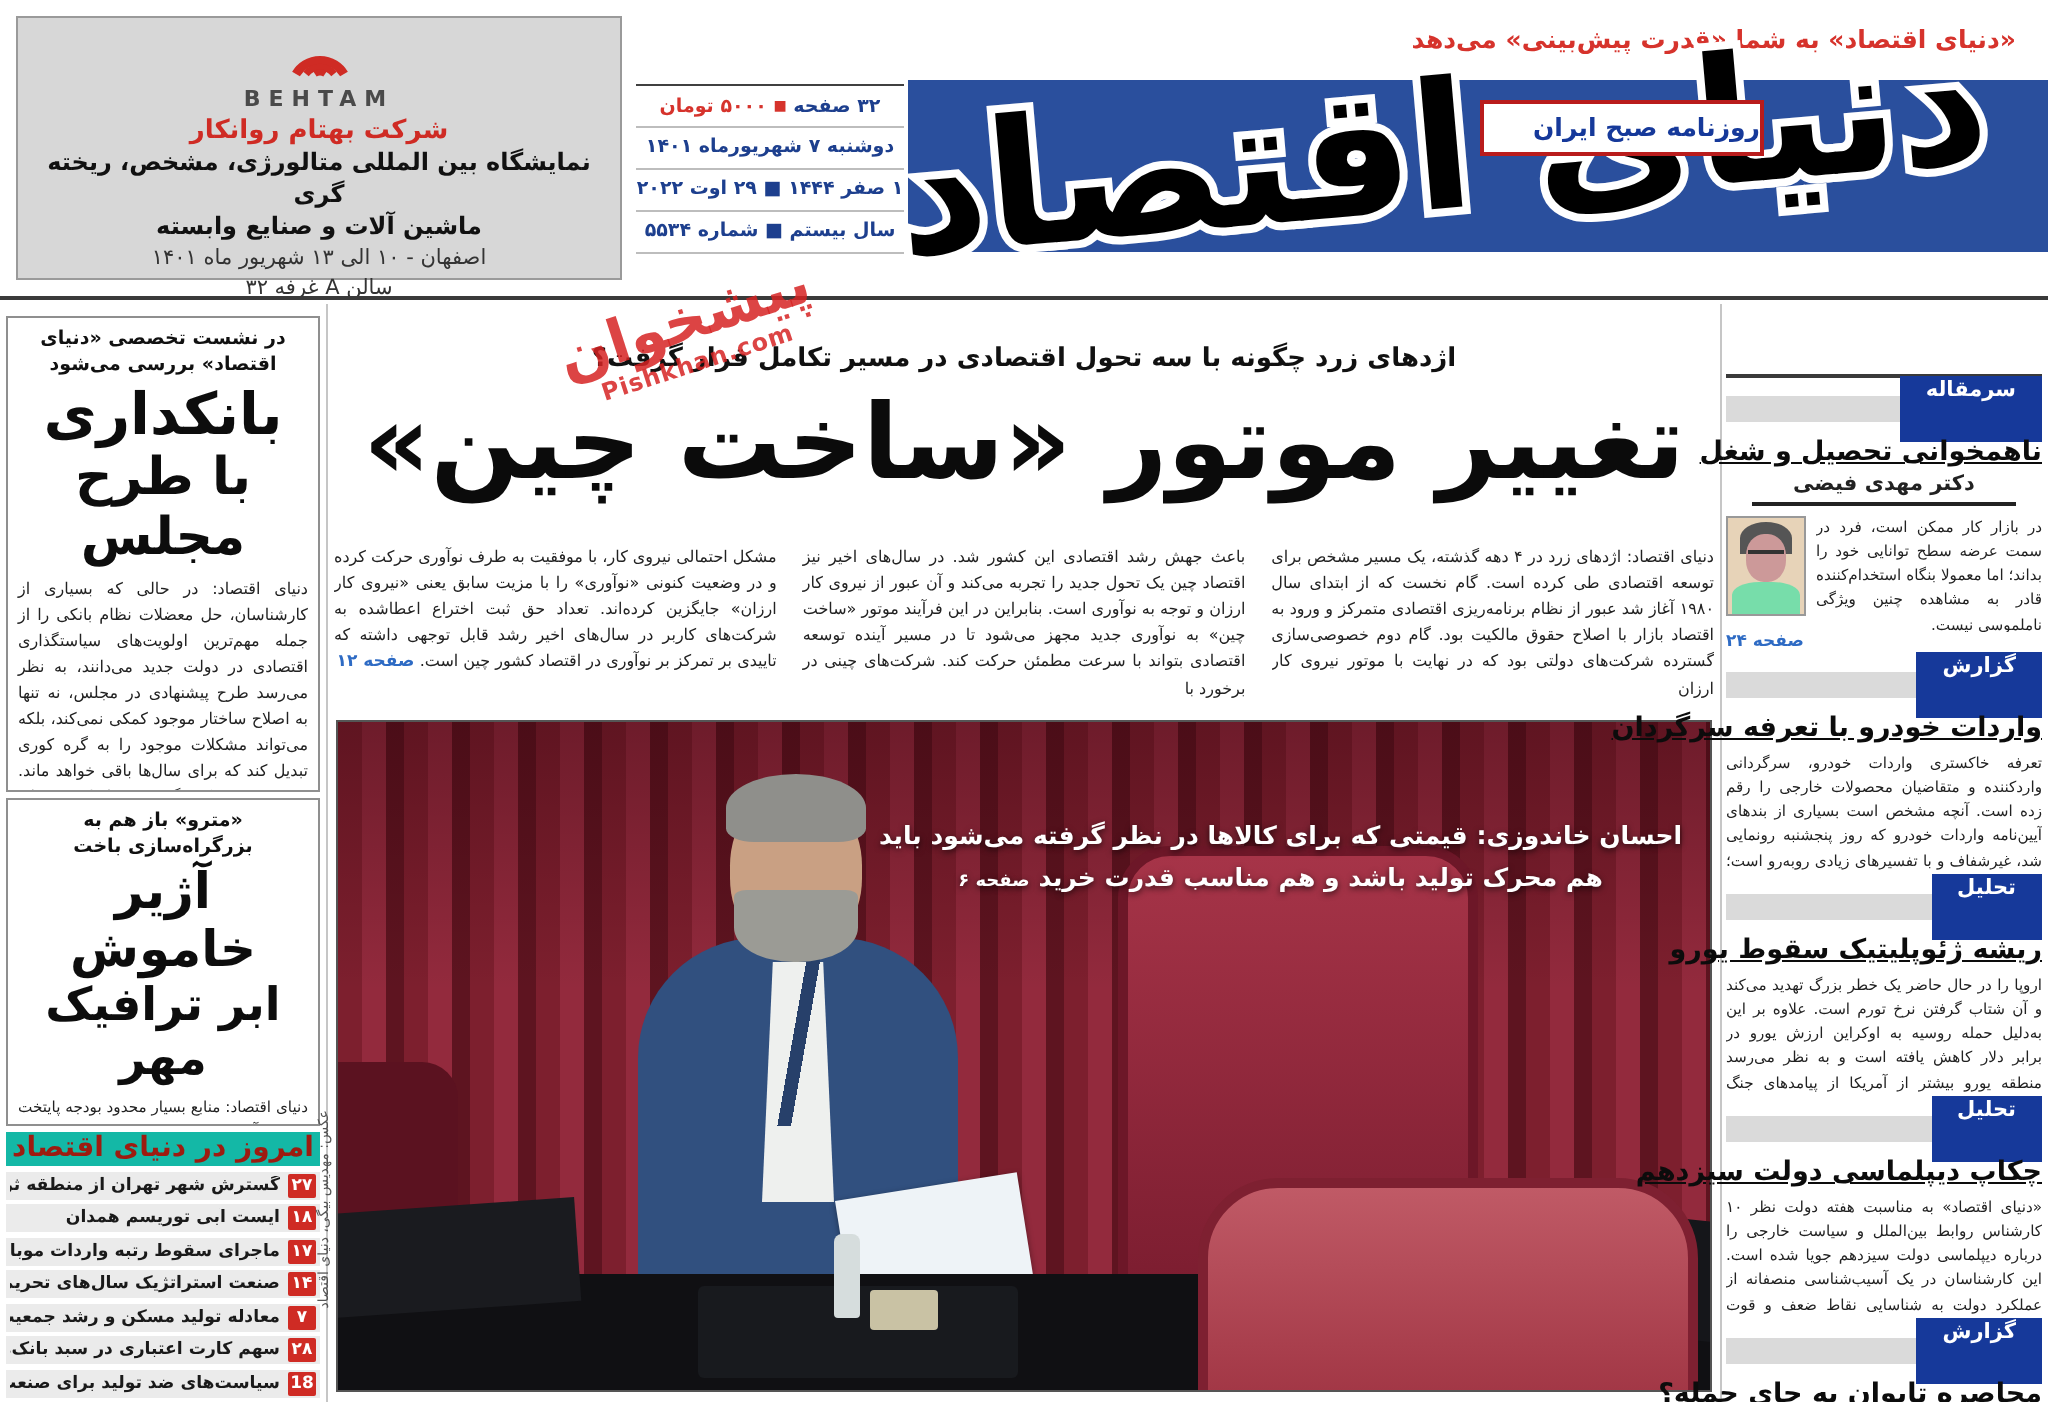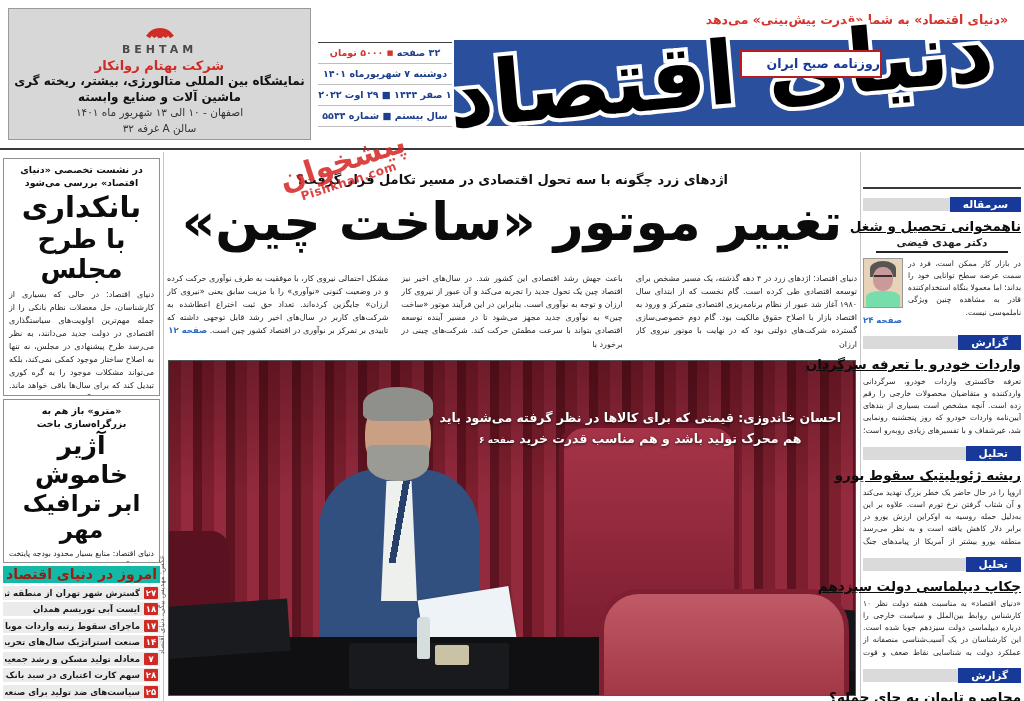--- a/index.html
+++ b/index.html
@@ -86,21 +86,21 @@
                text-shadow:0 2px 4px rgba(0,0,0,.65);}
   #photo-sub{position:absolute;right:14px;top:46px;color:#fff;font-size:12.5px;font-weight:bold;
              text-align:center;line-height:1.7;text-shadow:0 1px 3px rgba(0,0,0,.7);}
   #photo-sub .page-link{color:#fff;font-size:9px;}
   #photo-credit{left:158px;top:555px;width:12px;font-size:7px;color:#555;
                 writing-mode:vertical-rl;transform:rotate(180deg);white-space:nowrap;}
   
   #sidebar{left:863px;top:150px;width:158px;height:551px;}
   #sidebar-rule{margin-top:37px;border-top:2px solid #3a3a3a;}
   .sec-header{display:flex;direction:rtl;align-items:center;margin-top:7px;height:17px;}
-  .sec-tag{background:#16399a;color:#fff;font-weight:bold;font-size:10.5px;padding:1px 13px 2px;flex:0 0 auto;}
+  .sec-tag{background:#16399a;color:#fff;font-weight:bold;font-size:10.5px;padding:1px 13px 20px;flex:0 0 auto;}
   .sec-bar{flex:1;height:13px;background:#dadada;margin-left:0;}
   .sec-title{text-align:center;font-weight:bold;font-size:13.5px;color:#0c0c0c;margin-top:5px;
              letter-spacing:-0.3px;white-space:nowrap;text-decoration:underline;}
   .sec-author{text-align:center;font-weight:bold;font-size:10.5px;color:#222;margin-top:2px;
               padding-bottom:3px;border-bottom:2px solid #222;width:84%;margin-left:auto;margin-right:auto;}
   .sec-body{font-size:7.6px;color:#222;text-align:justify;line-height:1.6;margin-top:4px;overflow:hidden;}
   .author-row{display:flex;direction:rtl;gap:5px;margin-top:5px;}
   .author-row .sec-body{flex:1;margin-top:0;}
   .avatar-col{flex:0 0 40px;text-align:left;}
   .avatar{width:38px;height:48px;background:#e7d3b8;border:1px solid #999;position:relative;overflow:hidden;}
@@ -117,21 +117,21 @@
     <svg width="44" height="26" viewBox="0 0 44 26">
       <g fill="none" stroke="#cf2b24">
         <path d="M10 24 A14 14 0 0 1 34 24" stroke-width="4.5"></path>
         <path d="M15 24 A9 9 0 0 1 29 24" stroke-width="3.5"></path>
         <path d="M19.5 24 A4.5 4.5 0 0 1 24.5 24" stroke-width="3"></path>
       </g>
     </svg>
   </span>
   <div class="brand">BEHTAM</div>
   <div class="company">شرکت بهتام روانکار</div>
-  <div class="l1">نمایشگاه بین المللی متالورژی، بیشتر، ریخته گری</div>
+  <div class="l1">نمایشگاه بین المللی متالورژی، مشخص، ریخته گری</div>
   <div class="l2">ماشین آلات و صنایع وابسته</div>
   <div class="l3">اصفهان - ۱۰ الی ۱۳ شهریور ماه ۱۴۰۱</div>
   <div class="l4">سالن A غرفه ۳۲</div>
 </div>
 
 <div class="abs" id="tagline">«دنیای اقتصاد» به شما «قدرت پیش‌بینی» می‌دهد</div>
 <div class="abs" id="band"></div>
 <div class="abs" id="paper-type">روزنامه صبح ایران</div>
 <svg class="abs" id="logo-svg" width="604" height="178" viewBox="0 0 604 178">
   <text x="302" y="118" text-anchor="middle" font-family="DejaVu Sans, sans-serif" font-size="88" font-weight="bold" transform="rotate(-5 302 100)" style="paint-order:stroke" stroke="#ffffff" stroke-width="8" fill="#000000">دنیای اقتصاد</text>
@@ -191,21 +191,21 @@
   </div>
   <div class="today-row">
     <span class="today-num">۷</span>
     <span class="today-label">معادله تولید مسکن و رشد جمعیت</span>
   </div>
   <div class="today-row">
     <span class="today-num">۲۸</span>
     <span class="today-label">سهم کارت اعتباری در سبد بانک‌ها</span>
   </div>
   <div class="today-row">
-    <span class="today-num">۲۵</span>
+    <span class="today-num">18</span>
     <span class="today-label">سیاست‌های ضد تولید برای صنعت تایر</span>
   </div>
 </div>
 
 <div class="abs" id="center">
   <div class="abs" id="watermark">
     <div class="wm-fa">پیشخوان</div>
     <div class="wm-en">Pishkhan.com</div>
   </div>
   <div class="abs" id="kicker">اژدهای زرد چگونه با سه تحول اقتصادی در مسیر تکامل قرار گرفت؟</div>

